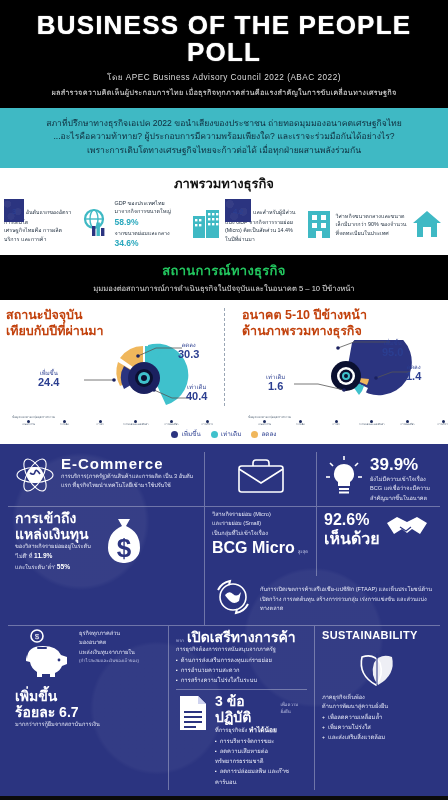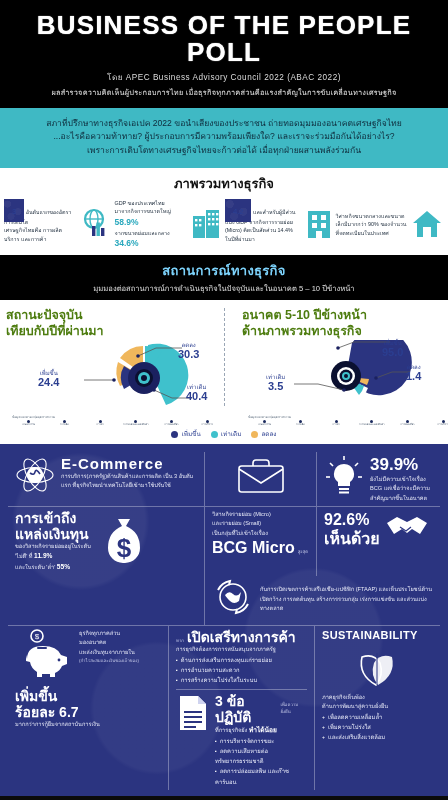--- a/index.html
+++ b/index.html
@@ -27,31 +27,31 @@
   .ov-title { text-align:center; font-size:13px; font-weight:bold; color:#111; padding:5px 0 3px; }
   .ov-row { display:flex; align-items:center; padding:2px 4px 5px; gap:2px; }
   .ov-cell { display:flex; align-items:center; gap:3px; flex:1; }
   .ov-txt { font-size:5.4px; line-height:1.55; color:#1b2a3a; }
   .ov-txt b.num { color:#29a8bd; font-size:8.5px; font-weight:bold; }
   .ov-txt b.navy { color:#2b3e90; font-size:7.5px; font-weight:bold; }
   .ov-ic { flex:0 0 auto; }
 
   
   .band { background:#000; text-align:center; padding:5px 6px 6px; }
-  .band-t { color:#7dd3fc; font-size:13px; font-weight:bold; letter-spacing:.3px; }
+  .band-t { color:#22c55e; font-size:13px; font-weight:bold; letter-spacing:.3px; }
   .band-s { color:#e2e2e2; font-size:7.6px; margin-top:1px; }
 
   
   .donuts { display:flex; position:relative; padding:6px 0 2px; }
   .donuts:after{
     content:""; position:absolute; left:50%; top:8px; bottom:22px; width:0;
     border-left:1px dashed #9aa6b5;
   }
   .dcol { flex:1; position:relative; padding:2px 6px 0; }
-  .dhead { font-size:12.5px; font-weight:bold; color:#4d7c0f; line-height:1.25; }
+  .dhead { font-size:12.5px; font-weight:bold; color:#c2410c; line-height:1.25; }
   .dwrap { position:relative; height:74px; }
   .lg-row { display:flex; justify-content:center; gap:10px; padding:1px 0 5px; }
   .lg-item { display:flex; align-items:center; gap:3px; font-size:6.4px; color:#2b3e90; }
   .lg-dot { width:7px; height:7px; border-radius:50%; }
   .mini { padding:0 6px; }
   .mini-cap { font-size:3.2px; color:#5b6b7c; margin-bottom:1px; }
   .mini-dots { display:flex; gap:2px; }
   .mini-col { flex:1; text-align:center; }
   .mini-col i { display:block; width:3px; height:3px; border-radius:50%; background:#1b2a5e; margin:0 auto 1px; }
   .mini-col span { font-size:2.5px; color:#44556a; display:block; line-height:1; }
@@ -300,21 +300,21 @@
         <div class="dlabel" style="left:140px; top:0px;">
           <span>เพิ่มขึ้น</span>
           <b>95.0</b>
         </div>
         <div class="dlabel" style="left:164px; top:24px;">
           <span>ลดลง</span>
           <b>1.4</b>
         </div>
         <div class="dlabel" style="left:24px; top:34px;">
           <span>เท่าเดิม</span>
-          <b>3.5</b>
+          <b>1.6</b>
         </div>
       </div>
       <div class="mini">
         <div class="mini-cap">ข้อมูลแยกตามกลุ่มอุตสาหกรรม</div>
         <div class="mini-dots">
           <div class="mini-col">
               <i></i>
               <span>เกษตรกรรม</span>
             </div>
           <div class="mini-col">

